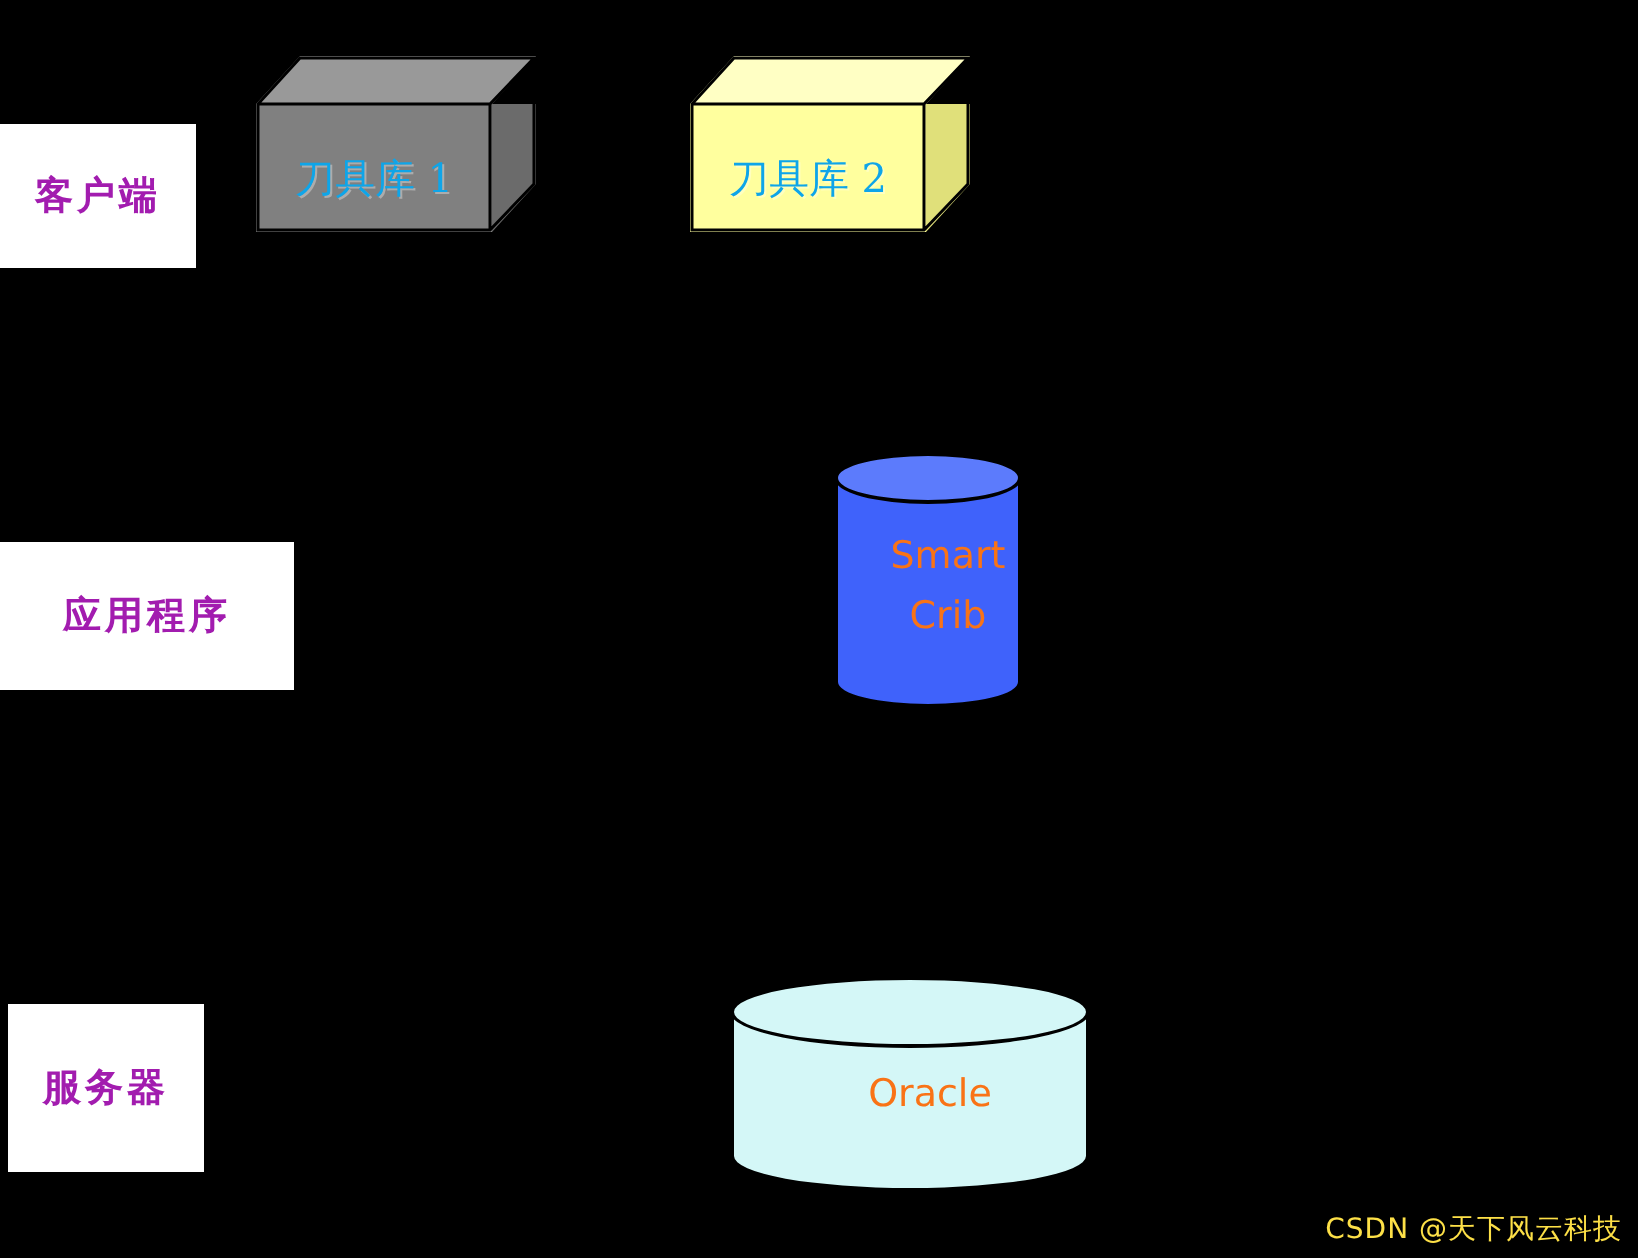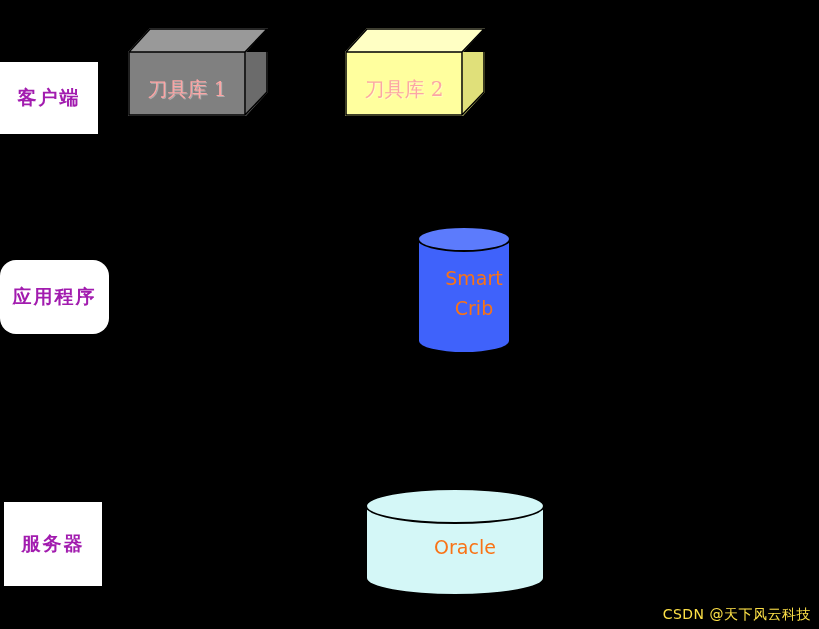--- a/index.html
+++ b/index.html
@@ -31,21 +31,21 @@
     align-items: center;
     justify-content: center;
     color: #a21caf;
     font-family: "DejaVu Serif", "Liberation Serif", serif;
     font-weight: bold;
     font-size: 19px;
     letter-spacing: 2px;
     white-space: nowrap;
   }
   #tier-client   { left: 0px;  top: 62px;  width: 98px;  height: 72px; }
-  #tier-app      { left: 0px;  top: 260px; width: 109px; height: 74px; border-radius: 16px; }
+  #tier-app      { left: 0px;  top: 271px; width: 147px; height: 74px; }
   #tier-server   { left: 4px;  top: 502px; width: 98px;  height: 84px; }
 
   
   .box3d {
     position: absolute;
     width: 140px;
     height: 88px;
   }
   .box3d .face {
     position: absolute;
@@ -81,21 +81,21 @@
   }
   .box3d .caption {
     position: absolute;
     left: 0px;
     top: 24px;
     width: 118px;
     height: 74px;
     display: flex;
     align-items: center;
     justify-content: center;
-    color: #fca5a5;
+    color: #0ea5e9;
     font-family: "DejaVu Serif", "Liberation Serif", serif;
     font-size: 20px;
     white-space: nowrap;
     text-shadow: 1px 1px 0 rgba(255,255,255,0.35);
   }
 
   #box-1 { left: 128px; top: 28px; }
   #box-2 { left: 345px; top: 28px; padding-left: 28px; }
   #box-3 { left: 553px; top: 28px; }
 

